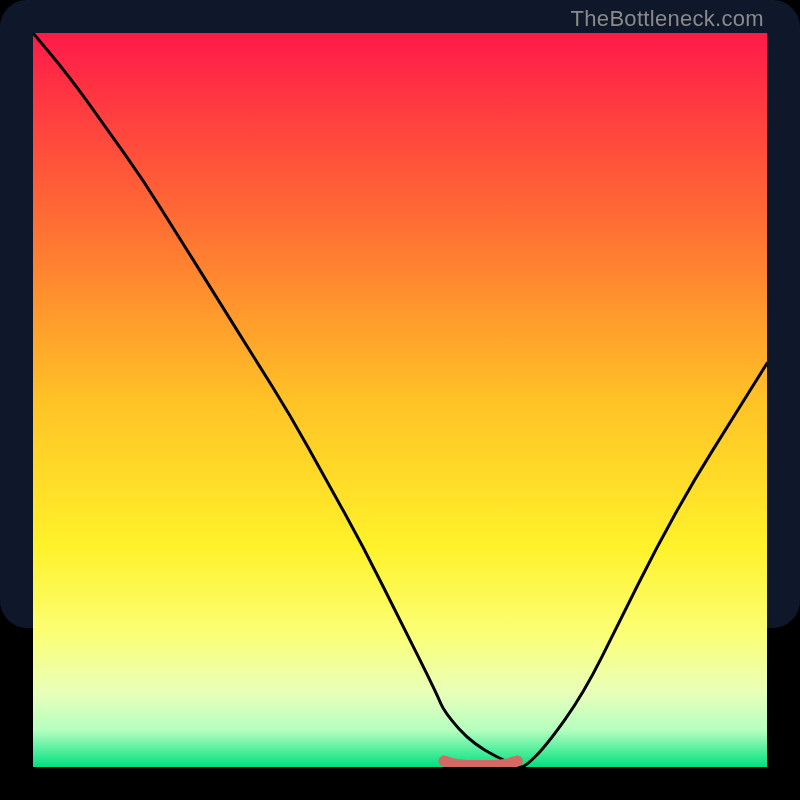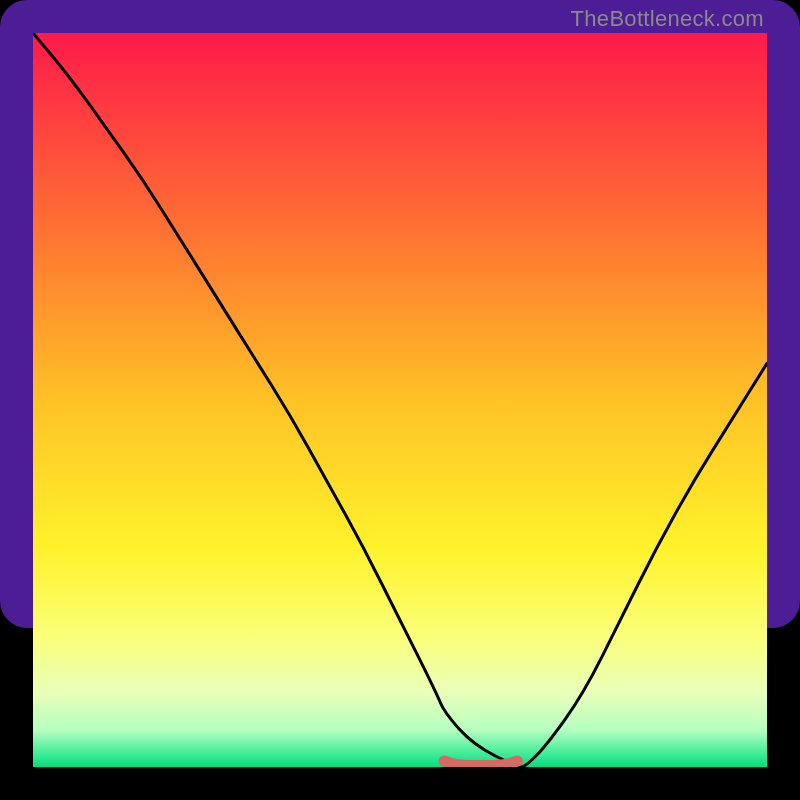--- a/index.html
+++ b/index.html
@@ -7,21 +7,21 @@
     padding: 0;
     width: 800px;
     height: 800px;
     background: #000;
     overflow: hidden;
   }
   .frame {
     position: relative;
     width: 800px;
     height: 628px;
-    background: #4c1d95;
+    background: #0f172a;
     border-radius: 27px;
   }
   .plot-area {
     position: absolute;
     left: 33px;
     top: 33px;
     width: 734px;
     height: 734px;
     overflow: hidden;
   }

